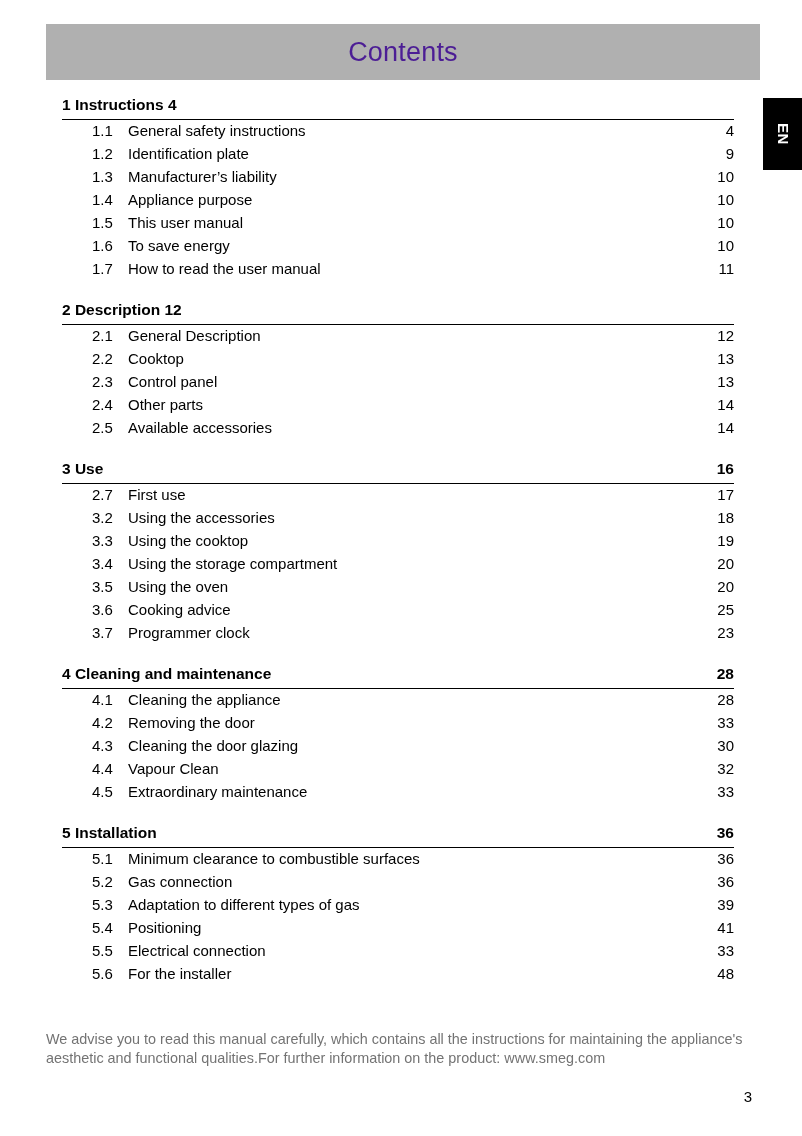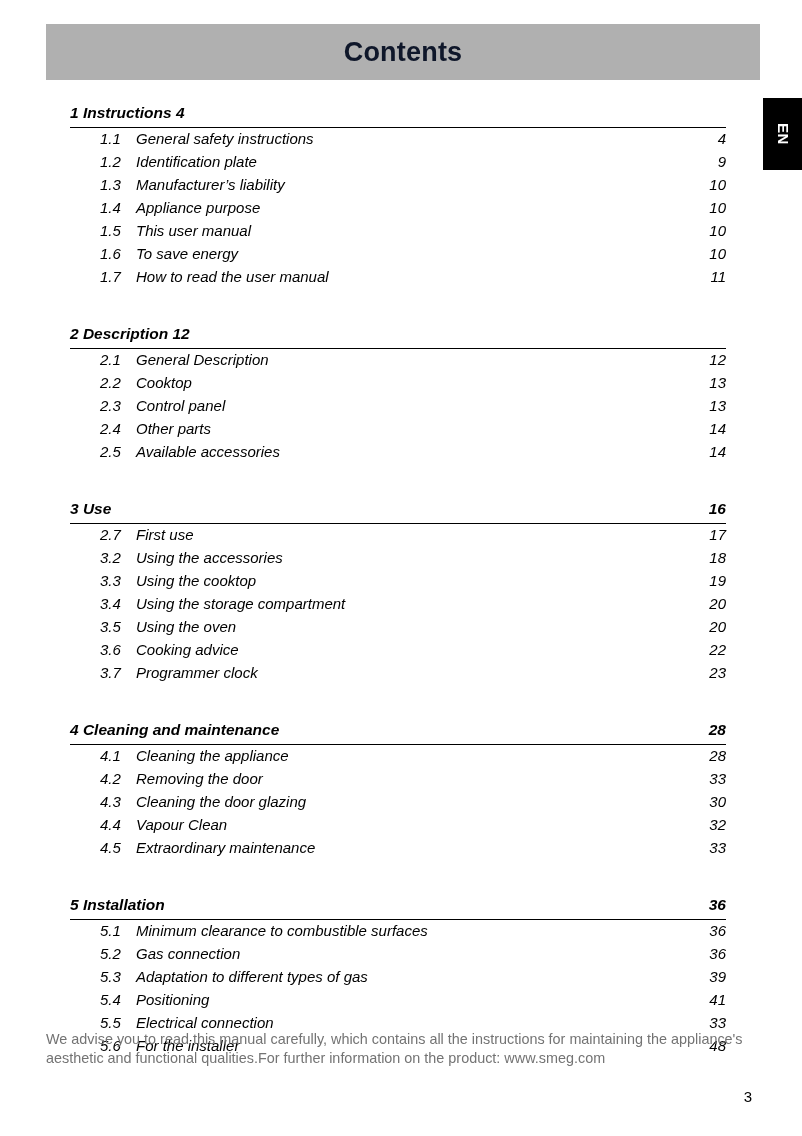--- a/index.html
+++ b/index.html
@@ -23,23 +23,23 @@
     top: 24px;
     width: 714px;
     height: 56px;
     background: #b0b0b0;
     display: flex;
     align-items: center;
     justify-content: center;
   }
   .header-title {
     font-size: 27px;
-    font-weight: bold;
+    font-weight: normal;
     letter-spacing: 0.2px;
-    color: #0f172a;
+    color: #4c1d95;
   }
 
   
   .lang-tab {
     position: absolute;
     left: 763px;
     top: 98px;
     width: 39px;
     height: 72px;
     background: #000000;
@@ -57,21 +57,21 @@
   }
 
   
   .toc {
     position: absolute;
     left: 46px;
     top: 92px;
     width: 692px;
   }
 
-  .section { margin: 12px; font-style: italic; }
+  .section { margin: 4px; }
 
   .section-head {
     display: flex;
     align-items: baseline;
     font-size: 15.5px;
     font-weight: bold;
     padding: 0 0 1px 12px;
     height: 22px;
   }
   .section-head .sec-title {
@@ -269,21 +269,21 @@
       <div class="entry">
         <span class="num">3.5</span>
         <span class="label">Using the oven</span>
         <span class="dots"></span>
         <span class="page">20</span>
       </div>
       <div class="entry">
         <span class="num">3.6</span>
         <span class="label">Cooking advice</span>
         <span class="dots"></span>
-        <span class="page">22</span>
+        <span class="page">25</span>
       </div>
       <div class="entry">
         <span class="num">3.7</span>
         <span class="label">Programmer clock</span>
         <span class="dots"></span>
         <span class="page">23</span>
       </div>
     </div>
     <div class="sec-gap-1"></div>
     <div class="section">

